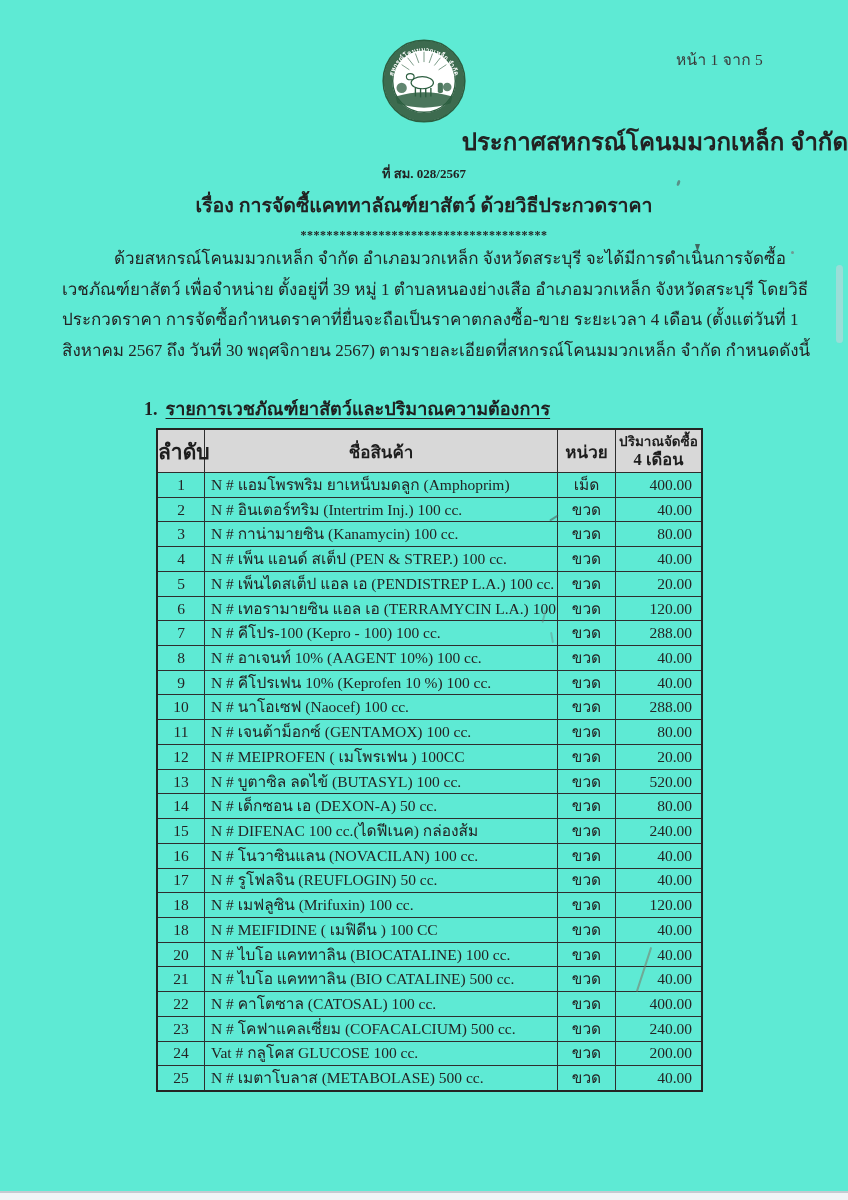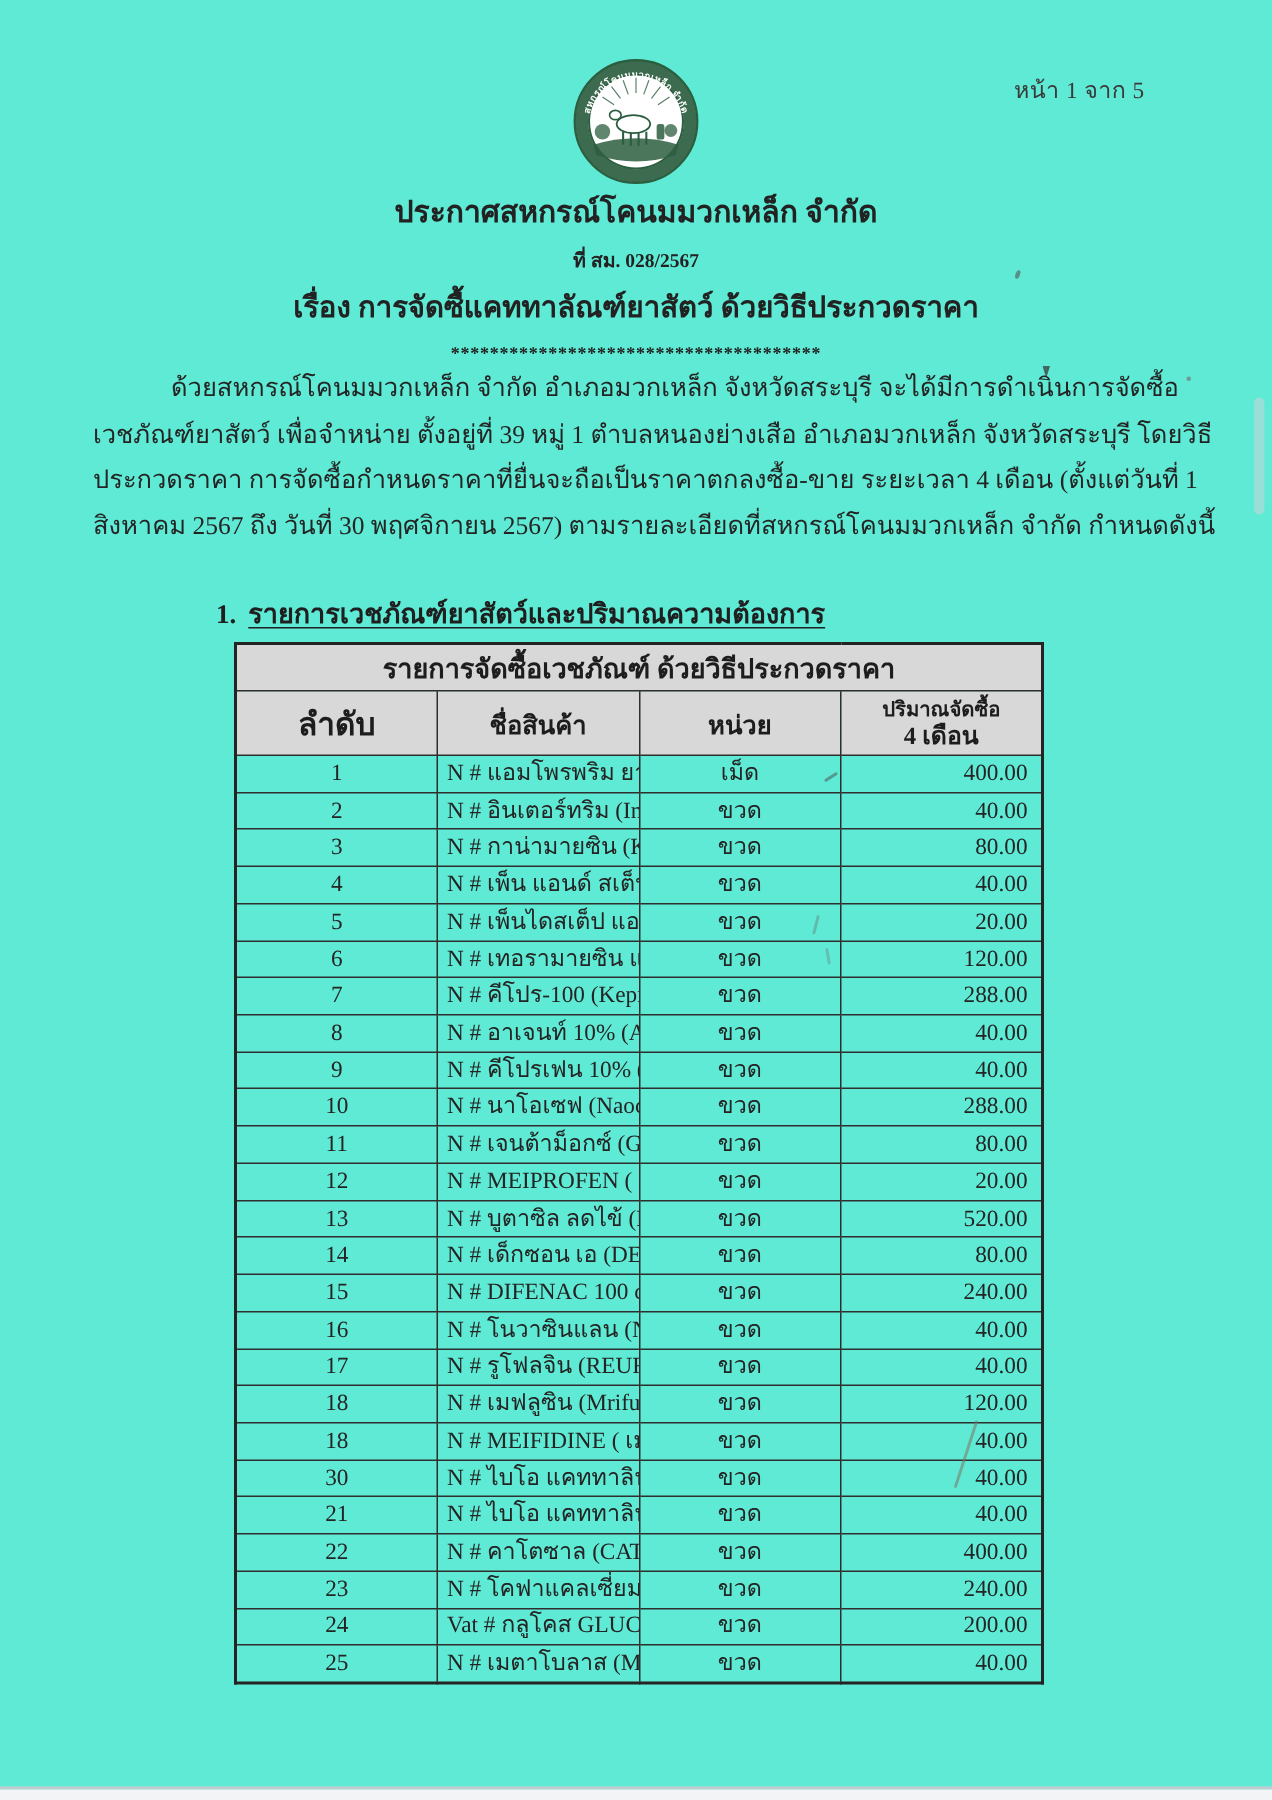--- a/index.html
+++ b/index.html
@@ -12,21 +12,21 @@
     color:#262626;
     overflow:hidden;
   }
   .page-num{
     position:absolute;top:47px;left:676px;
     font-size:15.5px;color:#3a3a3a;letter-spacing:.3px;
   }
   .seal-wrap{position:absolute;top:38px;left:381px;width:86px;height:86px;}
   .head-block{position:absolute;top:126px;left:0;width:100%;text-align:center;}
   .head-line{font-weight:bold;color:#222;}
-  .head-line.org{font-size:20px;line-height:32px;}
+  .head-line.org{font-size:24px;line-height:32px;text-align:right;}
   .head-line.docno{font-size:13px;line-height:32px;}
   .head-line.subject{font-size:19.5px;line-height:32px;}
   .stars{font-size:12px;letter-spacing:.5px;line-height:26px;color:#222;font-weight:bold;}
   .intro{
     position:absolute;top:244px;left:62px;width:728px;
     font-size:17px;line-height:30.5px;color:#242424;
   }
   .intro .line{white-space:nowrap;}
   .intro .line.first{padding-left:52px;}
   .sec-head{
@@ -132,23 +132,20 @@
     <div class="line">สิงหาคม 2567 ถึง วันที่ 30 พฤศจิกายน 2567)  ตามรายละเอียดที่สหกรณ์โคนมมวกเหล็ก จำกัด กำหนดดังนี้</div>
   </div>
 
   <div class="sec-head">
     <span class="num">1.</span><span class="txt">รายการเวชภัณฑ์ยาสัตว์และปริมาณความต้องการ</span>
   </div>
 
   <table class="proc">
     <thead>
       <tr>
-        <td class="t-title" colspan="4">รายการจัดซื้อเวชภัณฑ์ ด้วยวิธีประกวดราคา</td>
-      </tr>
-      <tr>
         <th class="h-no">ลำดับ</th>
         <th class="h-name">ชื่อสินค้า</th>
         <th class="h-unit">หน่วย</th>
         <th class="h-qty">
           <div class="qty-l1">ปริมาณจัดซื้อ</div>
           <div class="qty-l2">4 เดือน</div>
         </th>
       </tr>
     </thead>
     <tbody>
@@ -260,21 +257,21 @@
           <td class="c-unit">ขวด</td>
           <td class="c-qty">120.00</td>
         </tr>
         <tr>
           <td class="c-no">18</td>
           <td class="c-name">N # MEIFIDINE ( เมฟิดีน ) 100 CC</td>
           <td class="c-unit">ขวด</td>
           <td class="c-qty">40.00</td>
         </tr>
         <tr>
-          <td class="c-no">30</td>
+          <td class="c-no">20</td>
           <td class="c-name">N # ไบโอ แคททาลิน (BIOCATALINE) 100 cc.</td>
           <td class="c-unit">ขวด</td>
           <td class="c-qty">40.00</td>
         </tr>
         <tr>
           <td class="c-no">21</td>
           <td class="c-name">N # ไบโอ แคททาลิน (BIO CATALINE)  500 cc.</td>
           <td class="c-unit">ขวด</td>
           <td class="c-qty">40.00</td>
         </tr>

